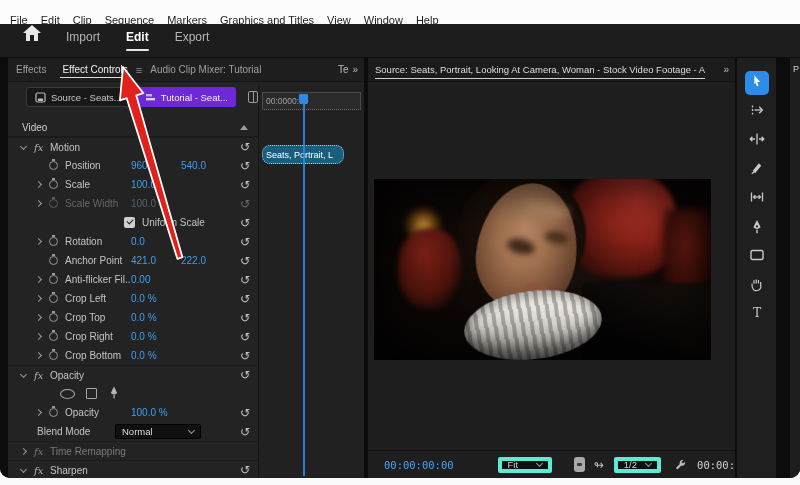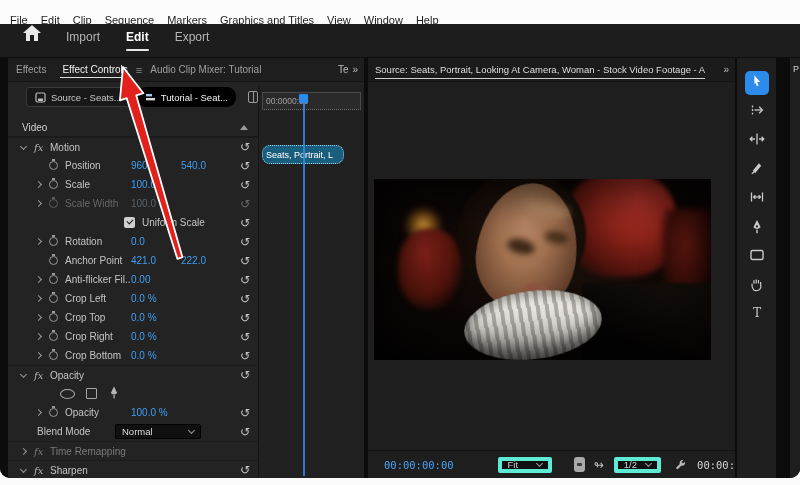--- a/index.html
+++ b/index.html
@@ -26,21 +26,21 @@
   .panel-tabbar { position:absolute; left:0; top:0; width:100%; height:24px; background:#1e1e1e; border-bottom:1px solid #141414; display:flex; align-items:center; font-size:10px; color:#9f9f9f; }
   .ptab { padding:0 8px; position:relative; height:100%; display:flex; align-items:center; gap:5px; white-space:nowrap; }
   .ptab.active { color:#f0f0f0; }
   .ptab.active::after { content:""; position:absolute; left:6px; right:6px; bottom:3px; height:1.5px; background:#dcdcdc; }
   .ptab-menu { color:#8f8f8f; font-size:11px; }
   .ptab-overflow { margin-left:auto; display:flex; gap:4px; align-items:center; padding-right:6px; color:#bdbdbd; }
 
   .subtabs { position:absolute; left:0; top:24px; width:250px; height:30px; display:flex; align-items:center; gap:6px; padding-left:18px; }
   .pill { height:20px; display:flex; align-items:center; gap:5px; padding:0 8px; border-radius:3px; font-size:9.5px; white-space:nowrap; }
   .pill.src { background:#181818; border:1px solid #3a3a3a; color:#c9c9c9; }
-  .pill.seq { background:#000000; color:#f2f2f2;border-radius:9px; }
+  .pill.seq { background:#6d28d9; color:#f2f2f2; }
   .splitview { margin-left:6px; width:15px; height:12px; border:1px solid #9a9a9a; border-radius:2px; position:relative; }
   .splitview::after { content:""; position:absolute; left:50%; top:0; bottom:0; width:1px; background:#9a9a9a; }
 
   
   .ec-rows { position:absolute; left:0; top:60px; width:250px; }
   .row { height:19px; display:flex; align-items:center; font-size:10px; color:#c4c4c4; }
   .row .lbl { white-space:nowrap; overflow:hidden; }
   .row.header { padding-left:14px; border-bottom:1px solid #1a1a1a; color:#cfcfcf; }
   .row.group { padding-left:13px; border-top:1px solid #1c1c1c; }
   .fx { font-family:"DejaVu Serif",serif; font-style:italic; font-size:10px; color:#b3b3b3; width:16px; flex:none; }

